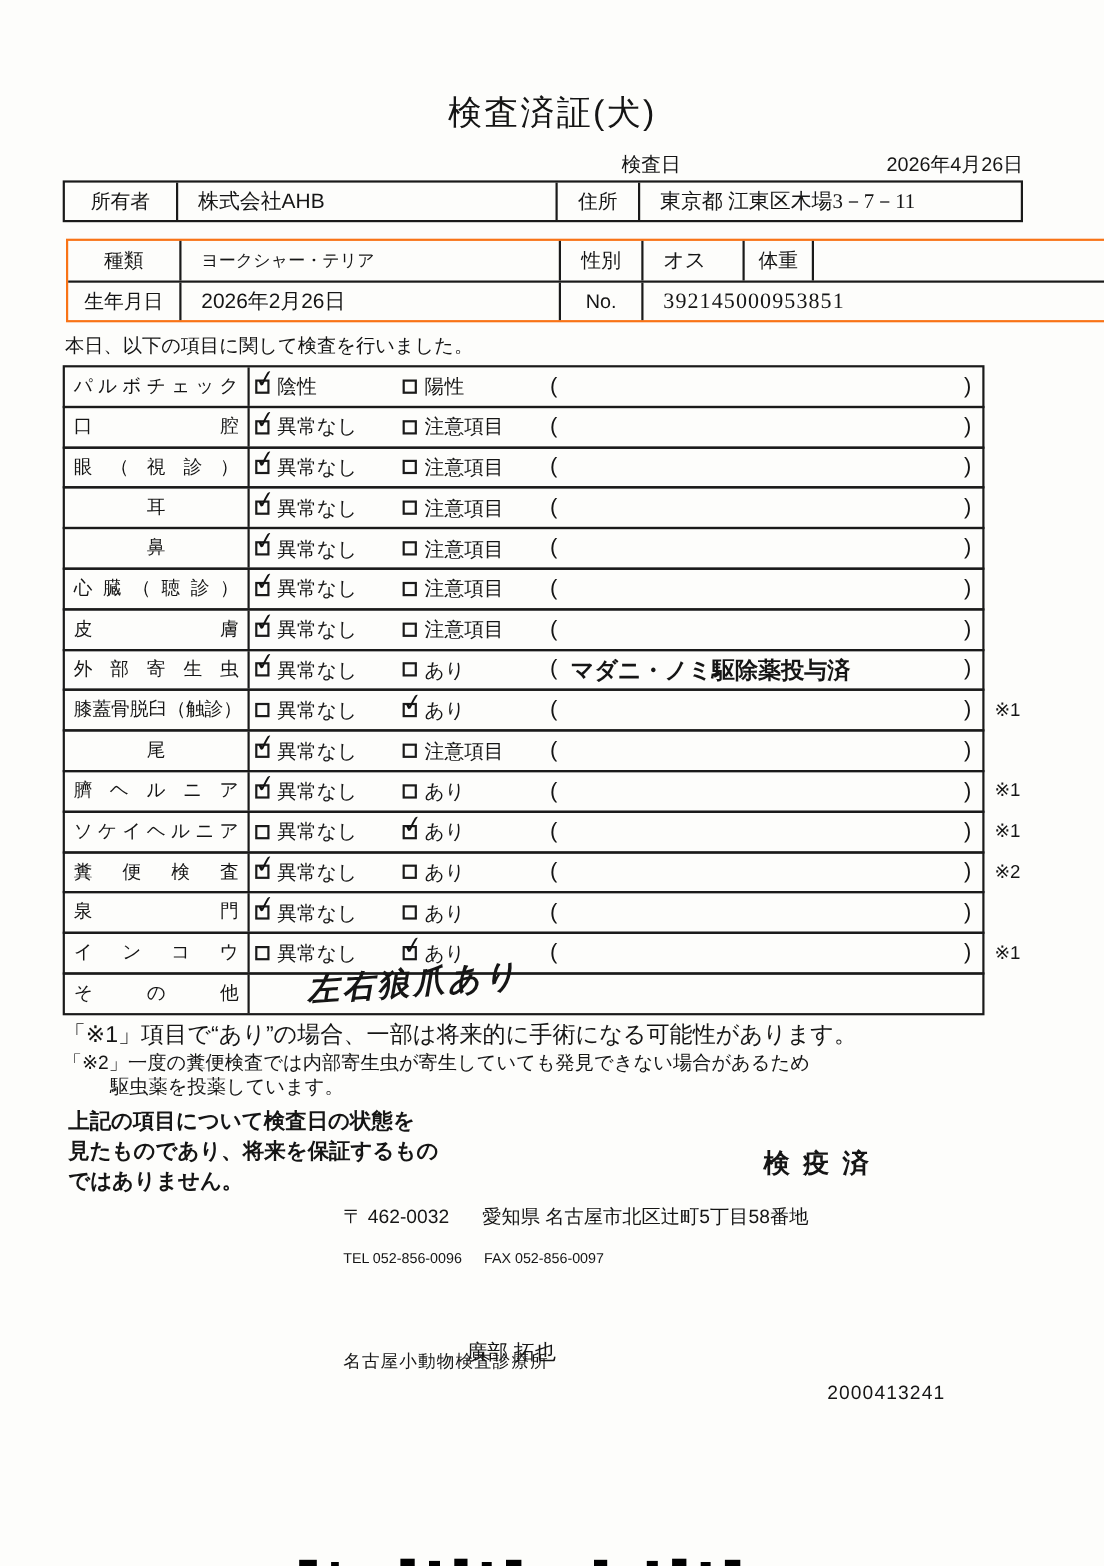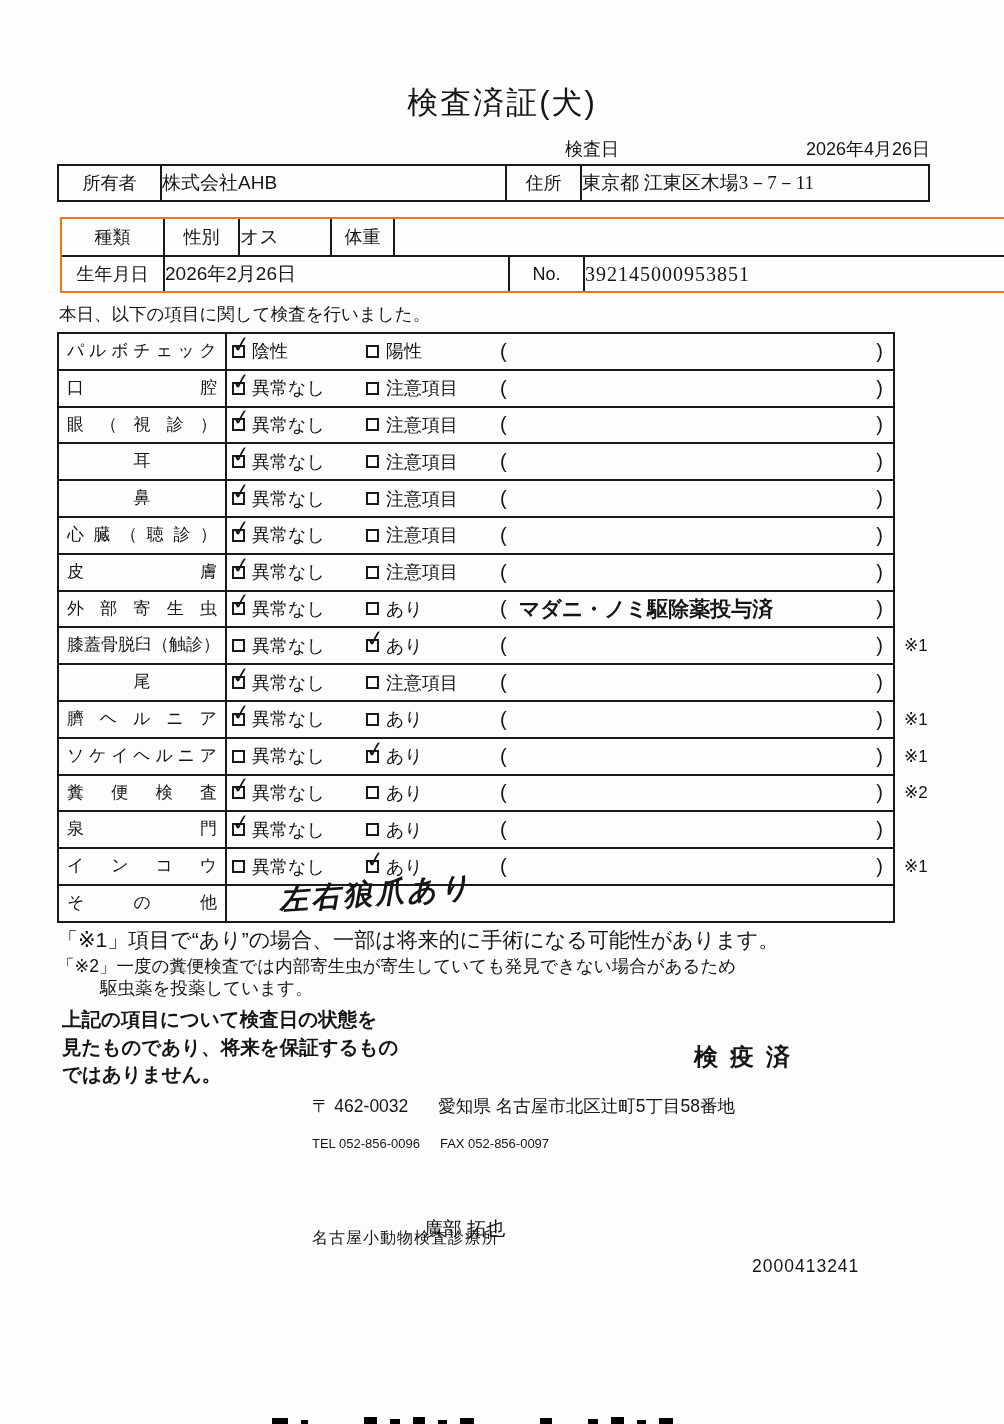--- a/index.html
+++ b/index.html
@@ -14,21 +14,21 @@
   .date-line{position:absolute;top:137px;left:565px;width:365px;
     display:flex;justify-content:space-between;font-size:18px;text-align:center;}
   
   .owner-table{position:absolute;top:164px;left:57px;width:873px;height:38px;
     display:flex;border:2px solid #1a1a1a;box-sizing:border-box;font-size:18px;}
   .cell{display:flex;align-items:center;box-sizing:border-box;height:100%;}
   .lab{justify-content:center;}
   .br{border-right:2px solid #1a1a1a;}
   .w103{flex:0 0 103px;} .w345{flex:0 0 345px;} .w75{flex:0 0 75px;}
   .w92{flex:0 0 92px;} .w63{flex:0 0 63px;} .grow{flex:1;font-family:Liberation Serif, serif;}
-  .pl{padding-left:0;}
+  .pl{padding-left:18px;}
   
   .info-table{position:absolute;top:217px;left:60px;width:1000px;
     border:2px solid #f97316;box-sizing:border-box;font-size:18px;}
   .it-row{display:flex;height:36px;box-sizing:border-box;}
   .it-row + .it-row{border-top:2px solid #1a1a1a;}
   .weight-val{display:flex;justify-content:flex-end;align-items:center;padding-right:14px;}
   .big{font-size:19px;}
   .no-val{font-size:20px;letter-spacing:1px;}
   
   .statement{position:absolute;top:302px;left:59px;font-size:17.5px;}
@@ -91,20 +91,21 @@
   <div class="owner-table">
     <div class="cell lab br w103">所有者</div>
     <div class="cell pl br w345 big">株式会社AHB</div>
     <div class="cell lab br w75">住所</div>
     <div class="cell pl grow big">東京都 江東区木場3－7－11</div>
   </div>
 
   <div class="info-table">
     <div class="it-row">
       <div class="cell lab br w103">種類</div>
+      <div class="cell pl br w345" style="font-size:15.5px;">ヨークシャー・テリア</div>
       <div class="cell lab br w75">性別</div>
       <div class="cell pl br w92 big">オス</div>
       <div class="cell lab br w63">体重</div>
       <div class="cell grow weight-val">
         <span>788</span>
         <span>g</span>
       </div>
     </div>
     <div class="it-row">
       <div class="cell lab br w103">生年月日</div>

